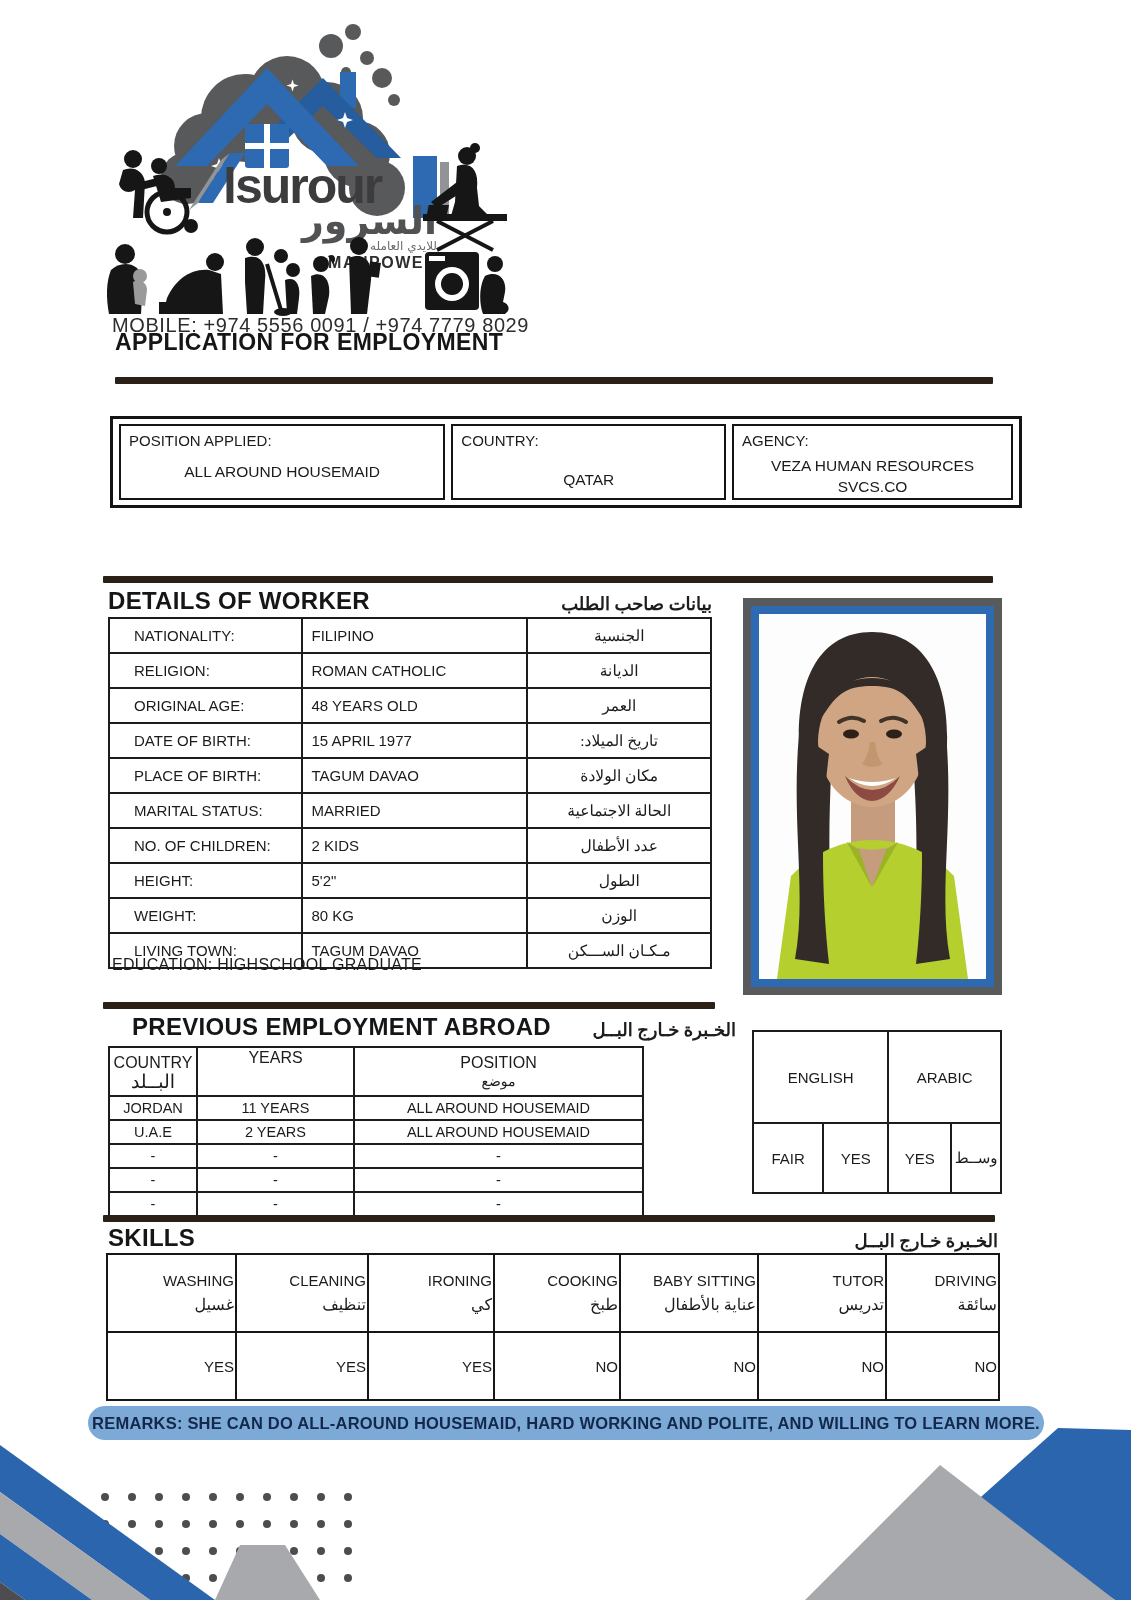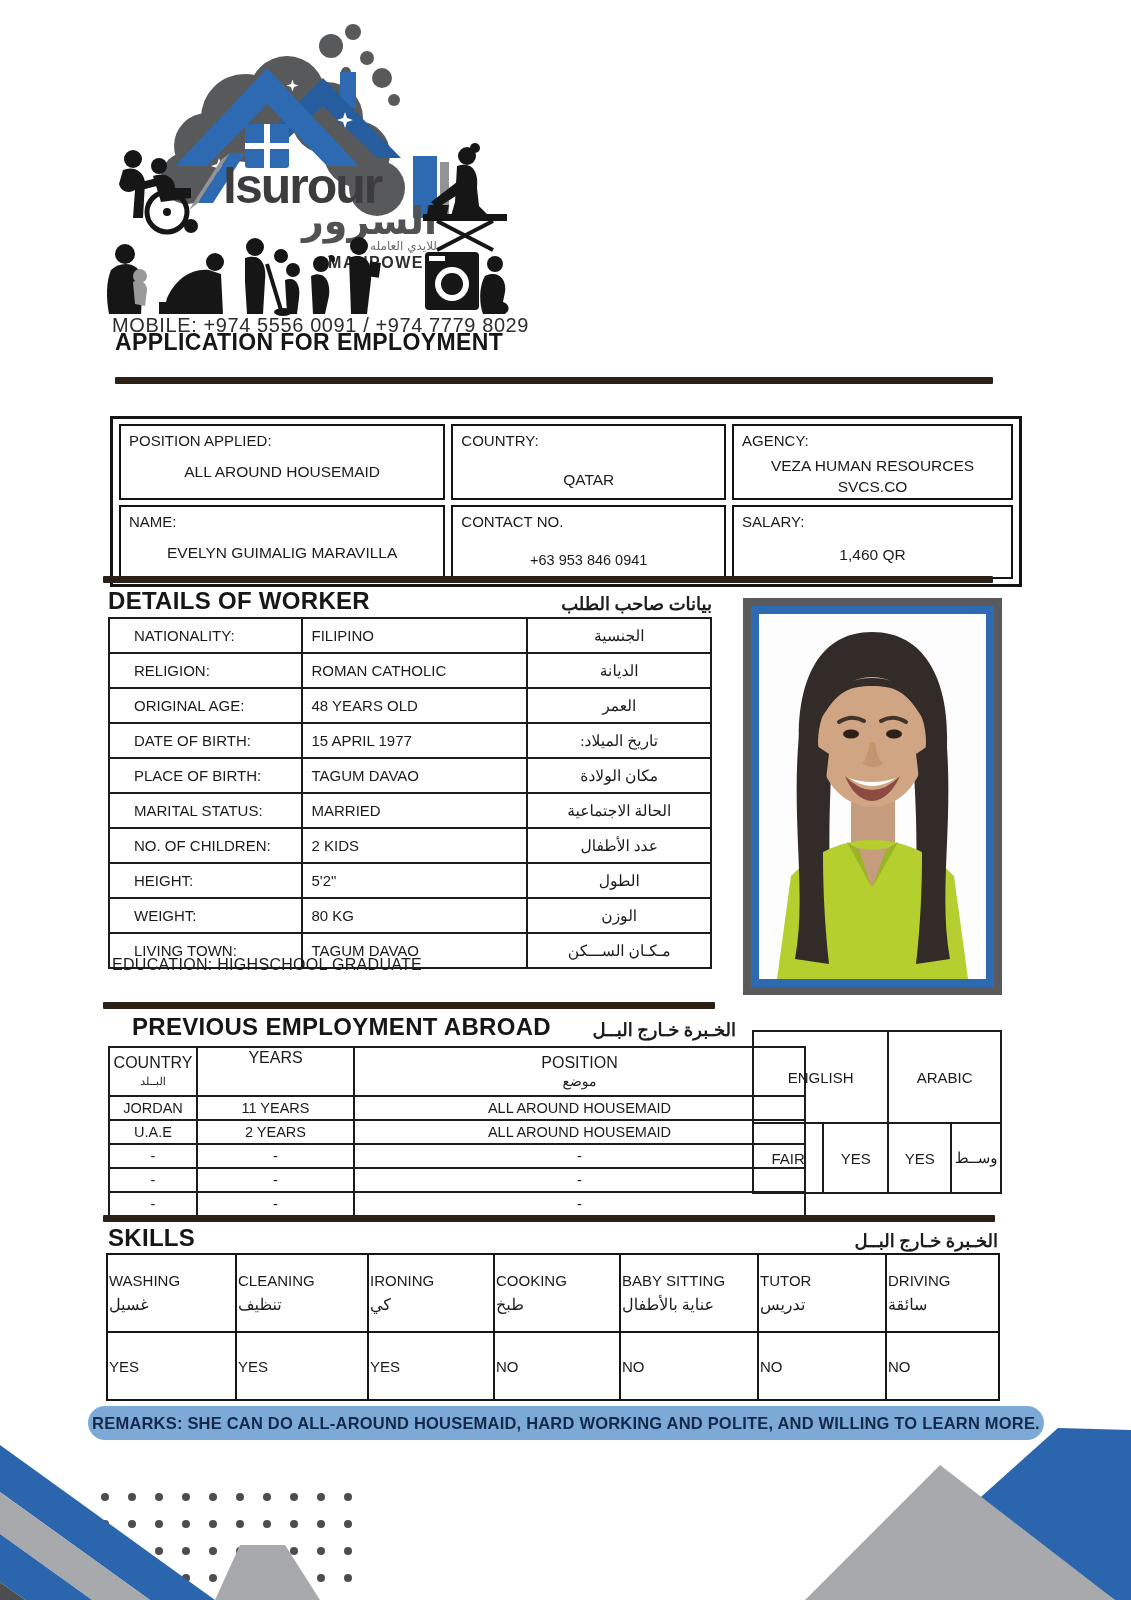--- a/index.html
+++ b/index.html
@@ -35,40 +35,40 @@
   
   .worker-table{left:108px; top:617px; width:604px;}
   .worker-table td{border:2px solid #1c1c1c; height:31px; font-size:15px;}
   .worker-table .lbl{padding-left:24px; width:173px;}
   .worker-table .val{padding-left:9px; width:230px;}
   .worker-table .arc{text-align:center; font-size:15.5px;}
 
   .edu-line{left:112px; top:956px; font-size:16px; letter-spacing:0.3px;}
 
   
-  .emp-table{left:108px; top:1046px; width:698px;border-radius:10px;}
+  .emp-table{left:108px; top:1046px; width:536px;border-radius:10px;}
   .emp-table td{border:2px solid #1c1c1c; text-align:center; font-size:14.5px;}
   .emp-table .hd{height:45px; font-size:16px; line-height:19px;}
   .emp-table .dr{height:20px;}
   .emp-c1{width:88px;} .emp-c2{width:157px;}
 
   
   .lang-table{left:752px; top:1030px; width:250px;}
   .lang-table td{border:2px solid #1c1c1c; text-align:center; font-size:15px;}
   .lang-top{height:88px;}
   .lang-bot{height:66px;}
 
   
   .photo-frame{left:743px; top:598px; width:259px; height:397px; background:#595a5c; padding:0;}
   .photo-inner{position:absolute; left:8px; top:8px; right:8px; bottom:8px; background:#2d6ab2;}
   .photo-white{position:absolute; left:8px; top:8px; right:8px; bottom:8px; background:#fdfdfd; overflow:hidden;}
 
   
   .skills-table{left:106px; top:1253px; width:894px;}
-  .skills-table td{border:2.5px solid #161616; text-align:left;}
+  .skills-table td{border:2.5px solid #161616; text-align:right;}
   .skills-table .sk-hd{height:74px; font-size:15px; line-height:24px;}
   .skills-table .sk-val{height:64px; font-size:15px;}
   .sk-ar{font-size:16px;}
 
   
   .remarks-bar{
     left:88px; top:1406px; width:956px; height:34px; border-radius:17px;
     background:#7da9d6; color:#12294b; font-weight:bold; font-size:16.5px;
     text-align:center; line-height:34px; letter-spacing:0.2px;
   }
@@ -204,34 +204,20 @@
       </td>
       <td>
         <div class="cell-label">COUNTRY:</div>
         <div class="cell-value" style="padding-top:20px">QATAR</div>
       </td>
       <td>
         <div class="cell-label">AGENCY:</div>
         <div class="cell-value" style="padding:6px 28px 0">VEZA HUMAN RESOURCES SVCS.CO</div>
       </td>
     </tr>
-    <tr>
-      <td>
-        <div class="cell-label">NAME:</div>
-        <div class="cell-value">EVELYN GUIMALIG MARAVILLA</div>
-      </td>
-      <td>
-        <div class="cell-label">CONTACT NO.</div>
-        <div class="cell-value" style="font-size:14.5px; padding-top:20px">+63 953 846 0941</div>
-      </td>
-      <td>
-        <div class="cell-label">SALARY:</div>
-        <div class="cell-value" style="padding-top:14px">1,460 QR</div>
-      </td>
-    </tr>
   </tbody>
     </table>
 
   <div class="abs rule rule-2"></div>
   <div class="abs sec-head" style="left:108px; top:587px; width:604px;">
     <span class="sec-title">DETAILS OF WORKER</span>
     <span class="sec-title-ar ar">بيانات صاحب الطلب</span>
   </div>
 
   <table class="abs worker-table">
@@ -342,21 +328,21 @@
   <table class="abs emp-table">
     <colgroup>
         <col class="emp-c1">
         <col class="emp-c2">
         <col>
       </colgroup>
     <tbody>
         <tr>
       <td class="hd">
         <div>COUNTRY</div>
-        <div class="ar" style="font-size:11px">البــلد</div>
+        <div class="ar" style="font-size:19px">البــلد</div>
       </td>
       <td class="hd" style="vertical-align:top; padding-top:0">
         <div>YEARS</div>
       </td>
       <td class="hd">
         <div>POSITION</div>
         <div class="ar" style="font-size:14px">موضع</div>
       </td>
     </tr>
     <tr>

